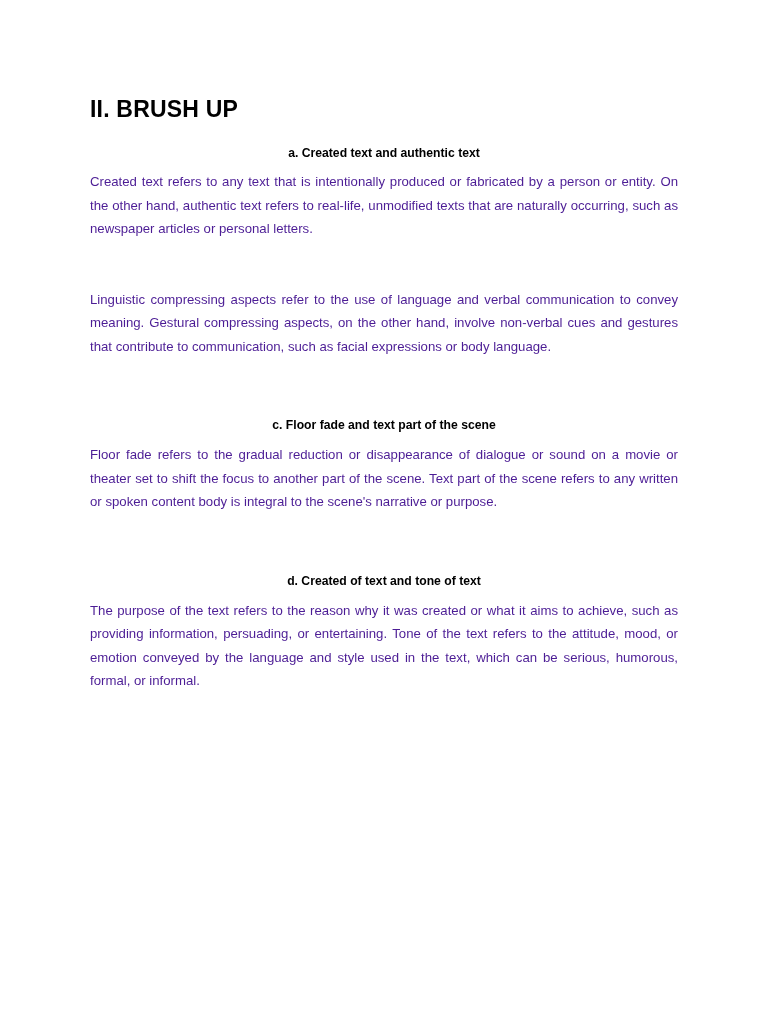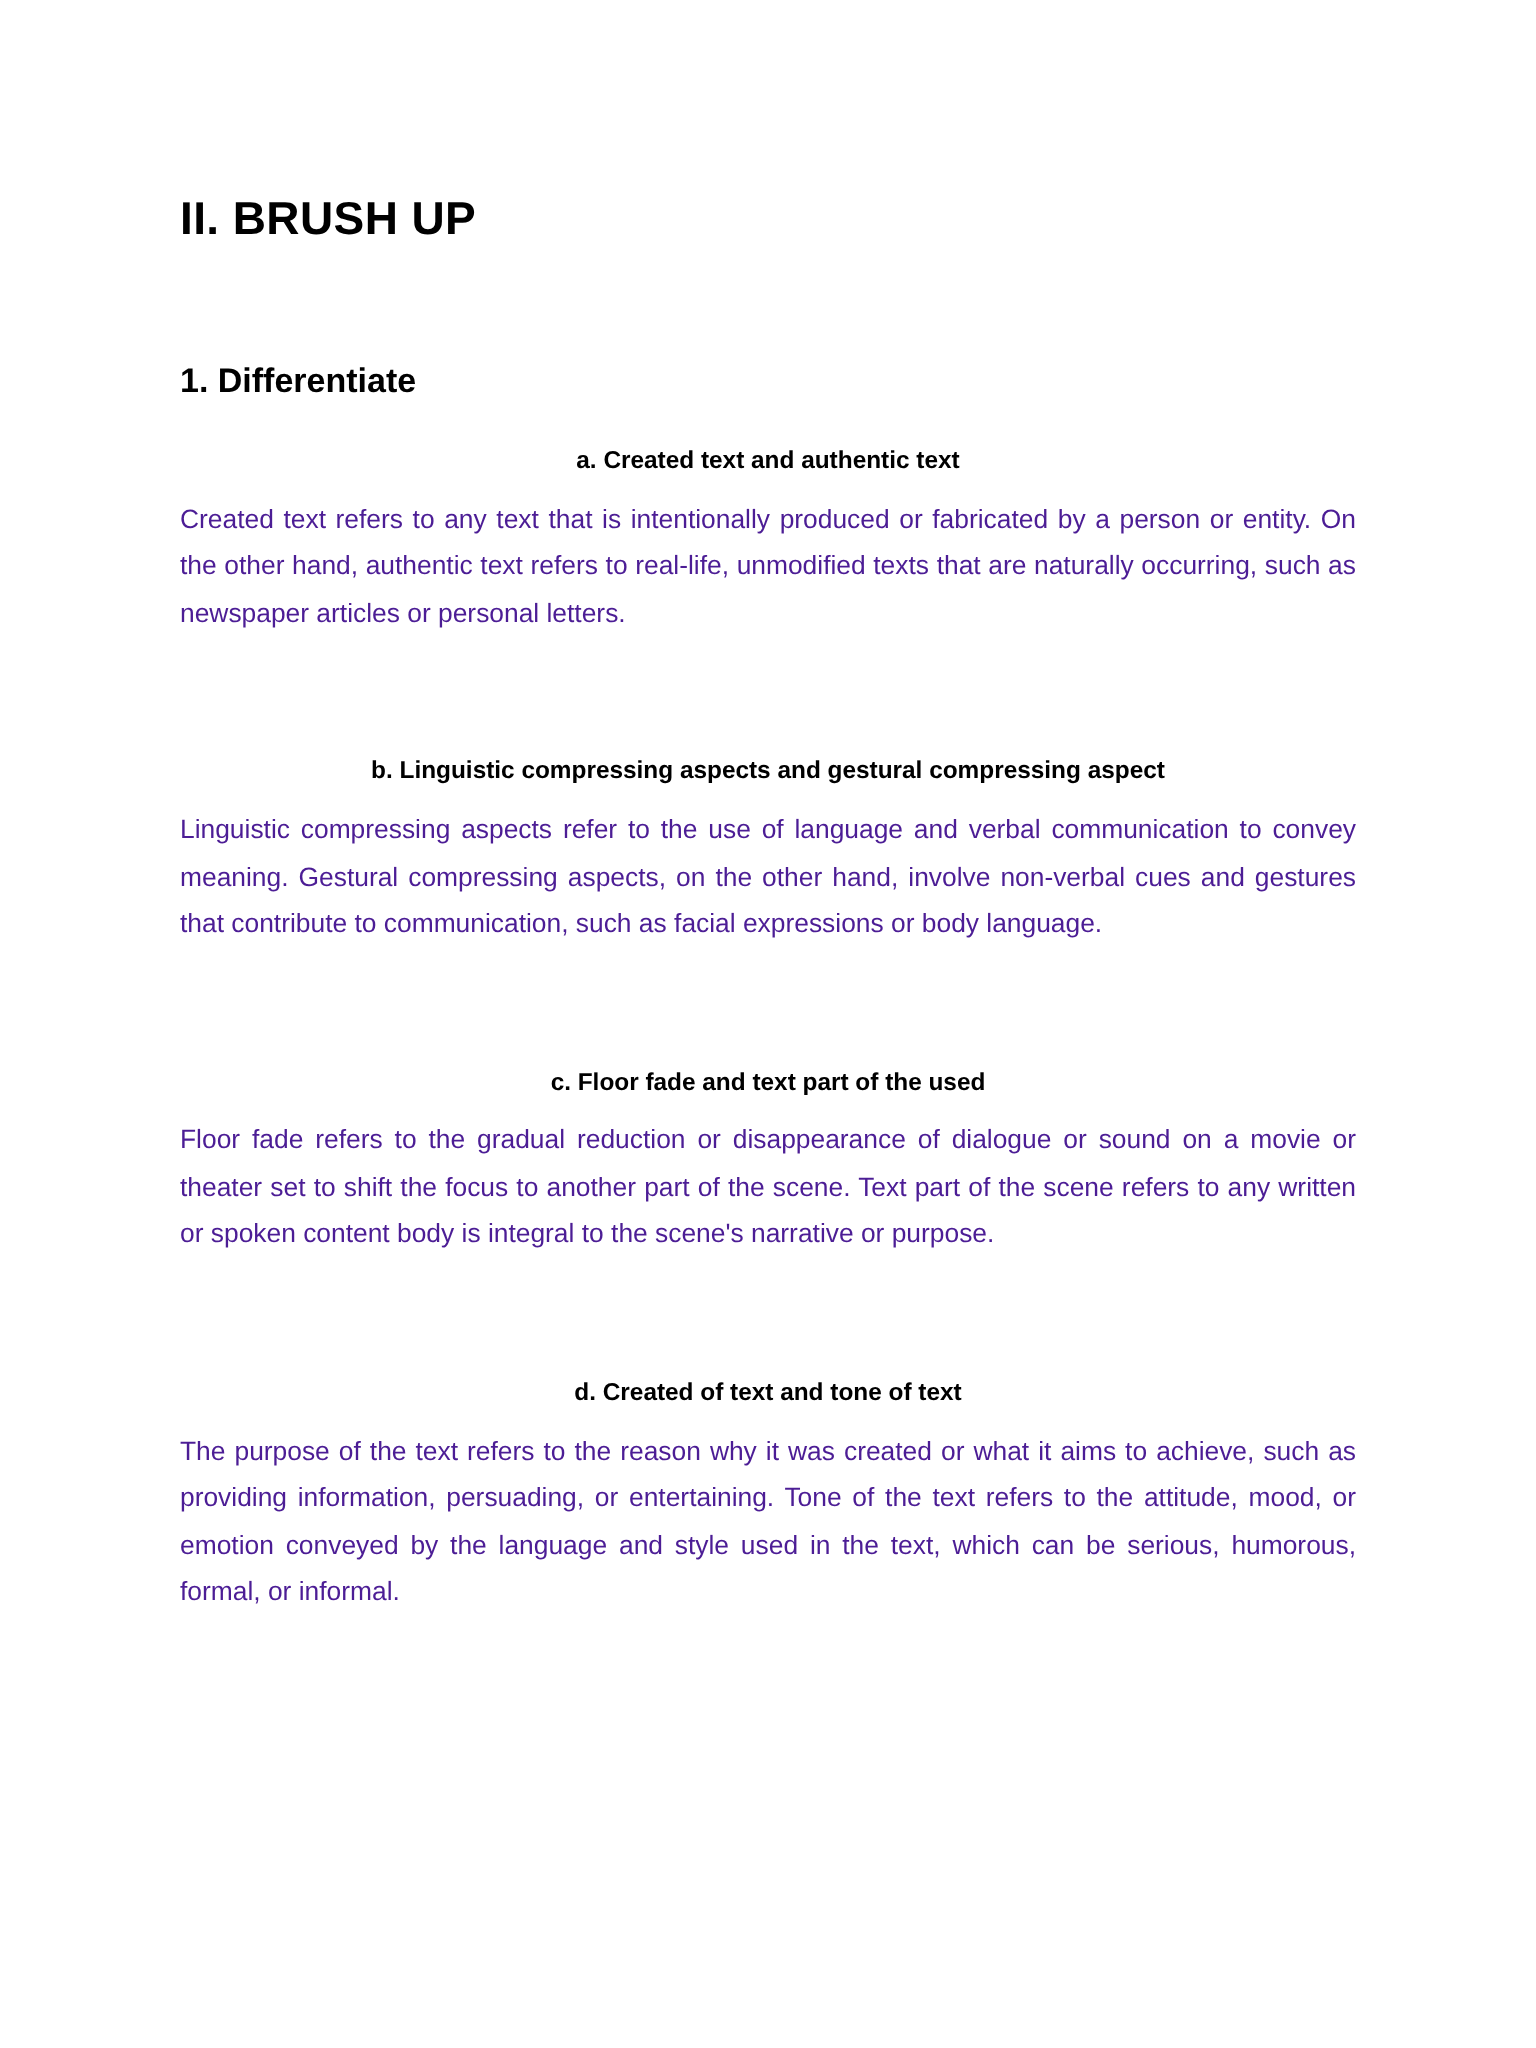--- a/index.html
+++ b/index.html
@@ -59,38 +59,36 @@
   }
   .spacer-lg { height: 18px; }
 </style>
 </head>
 <body>
 
 <div class="page">
 
   <h1 class="doc-title">II. BRUSH UP</h1>
 
-  <h2 class="section-heading">1. Differentiate</h2>
 
   <div class="block">
     <h3 class="sub-heading">a. Created text and authentic text</h3>
     <p class="body-text">Created text refers to any text that is intentionally produced or fabricated by a person or entity. On the other hand, authentic text refers to real-life, unmodified texts that are naturally occurring, such as newspaper articles or personal letters.</p>
   </div>
 
   <div class="spacer-lg"></div>
 
   <div class="block">
-    <h3 class="sub-heading">b. Linguistic compressing aspects and gestural compressing aspect</h3>
     <p class="body-text">Linguistic compressing aspects refer to the use of language and verbal communication to convey meaning. Gestural compressing aspects, on the other hand, involve non-verbal cues and gestures that contribute to communication, such as facial expressions or body language.</p>
   </div>
 
   <div class="spacer-lg"></div>
 
   <div class="block">
-    <h3 class="sub-heading">c. Floor fade and text part of the used</h3>
+    <h3 class="sub-heading">c. Floor fade and text part of the scene</h3>
     <p class="body-text">Floor fade refers to the gradual reduction or disappearance of dialogue or sound on a movie or theater set to shift the focus to another part of the scene. Text part of the scene refers to any written or spoken content body is integral to the scene's narrative or purpose.</p>
   </div>
 
   <div class="spacer-lg"></div>
 
   <div class="block">
     <h3 class="sub-heading">d. Created of text and tone of text</h3>
     <p class="body-text">The purpose of the text refers to the reason why it was created or what it aims to achieve, such as providing information, persuading, or entertaining. Tone of the text refers to the attitude, mood, or emotion conveyed by the language and style used in the text, which can be serious, humorous, formal, or informal.</p>
   </div>
 

